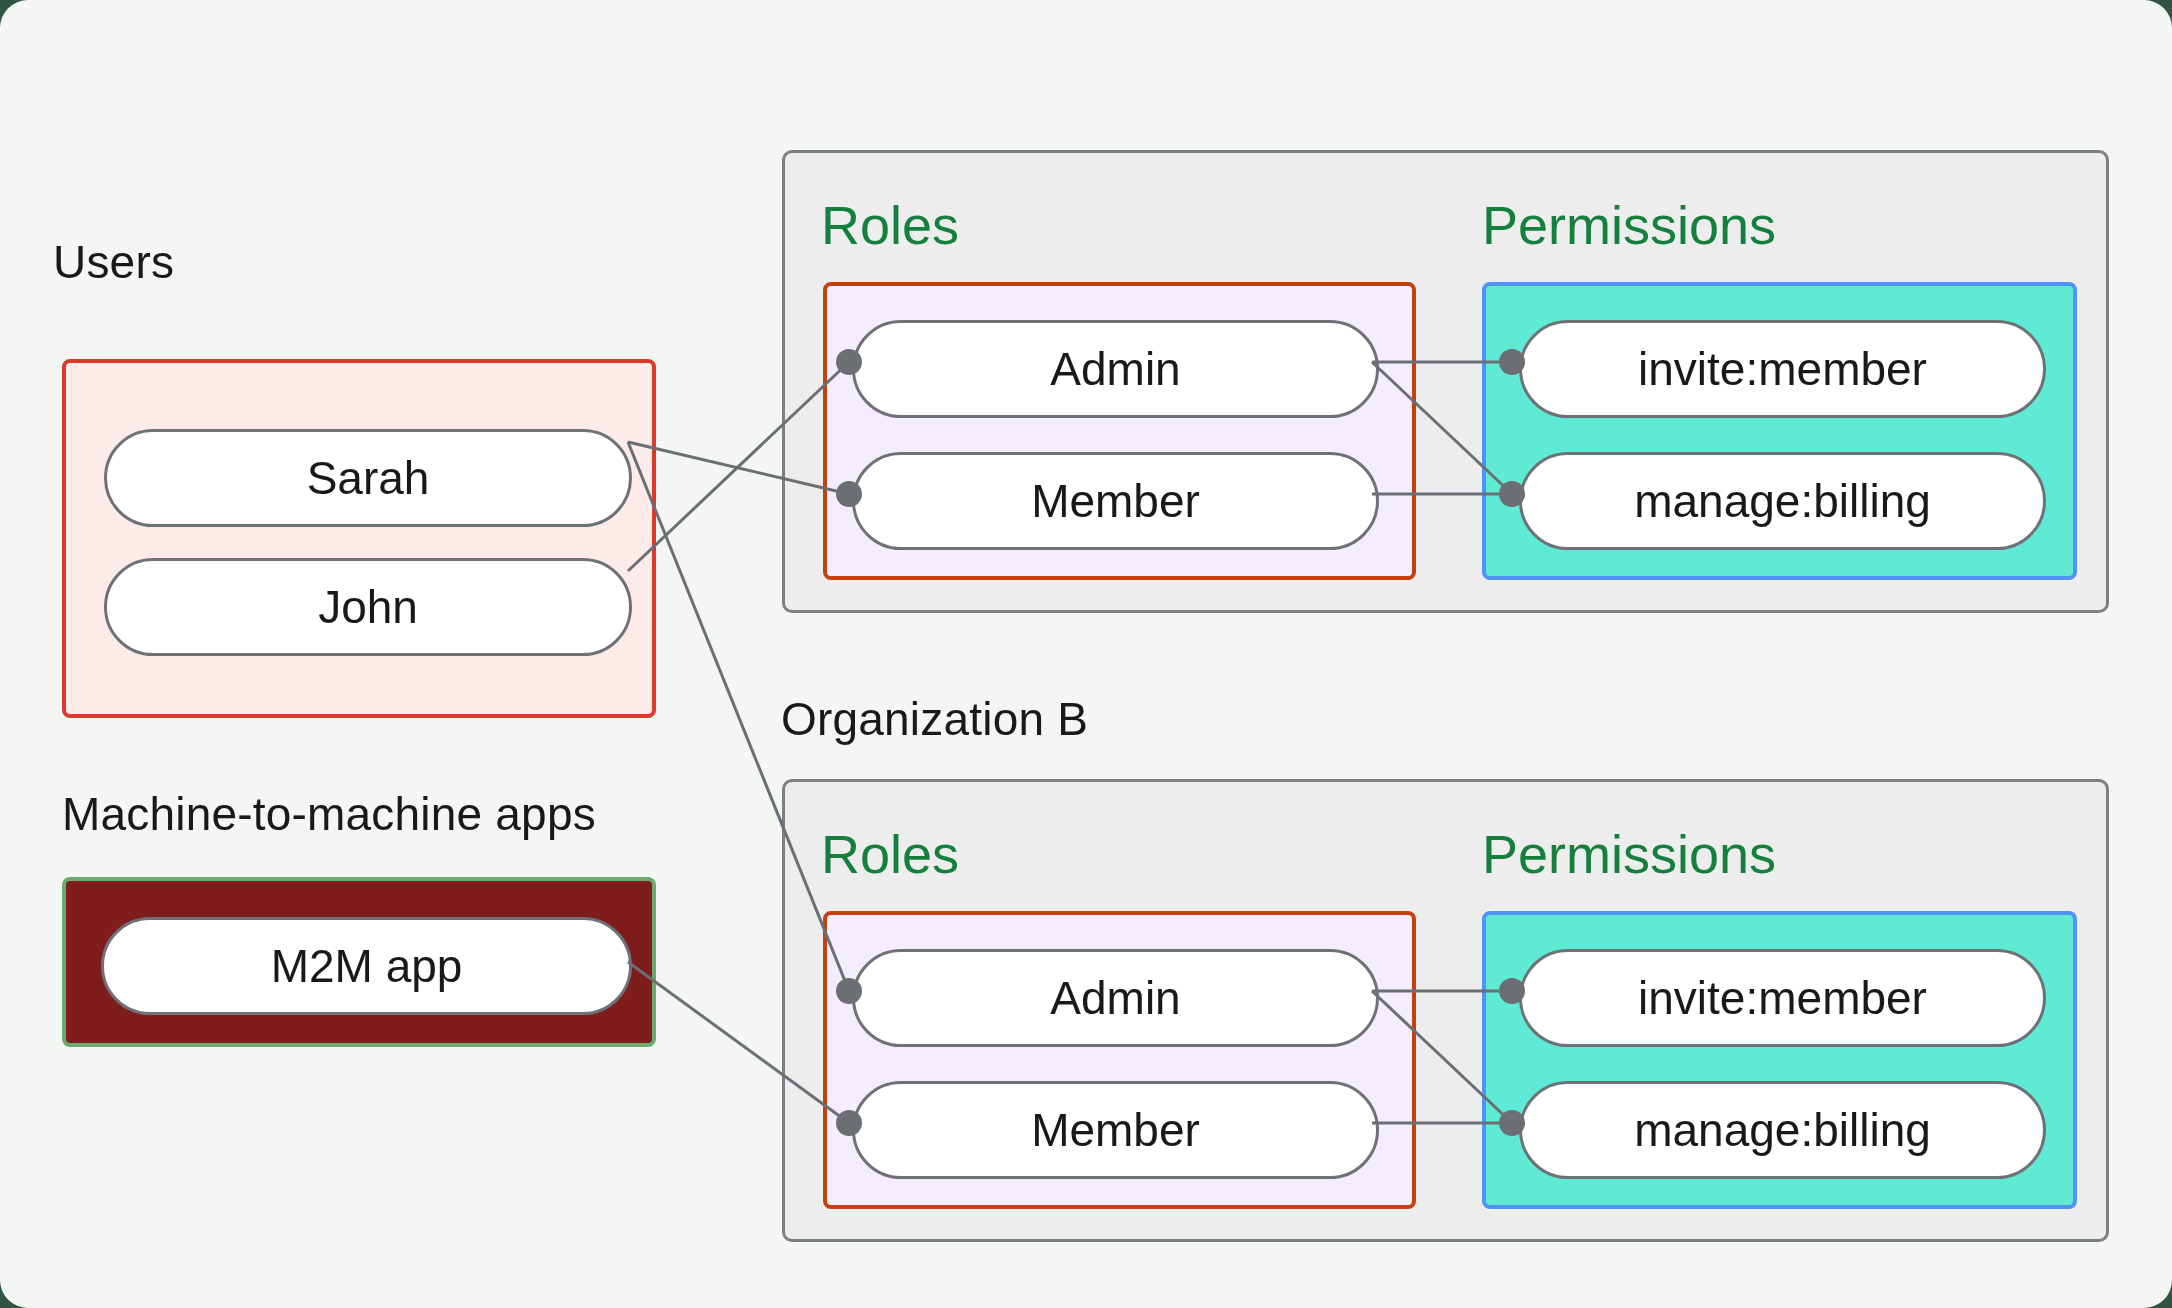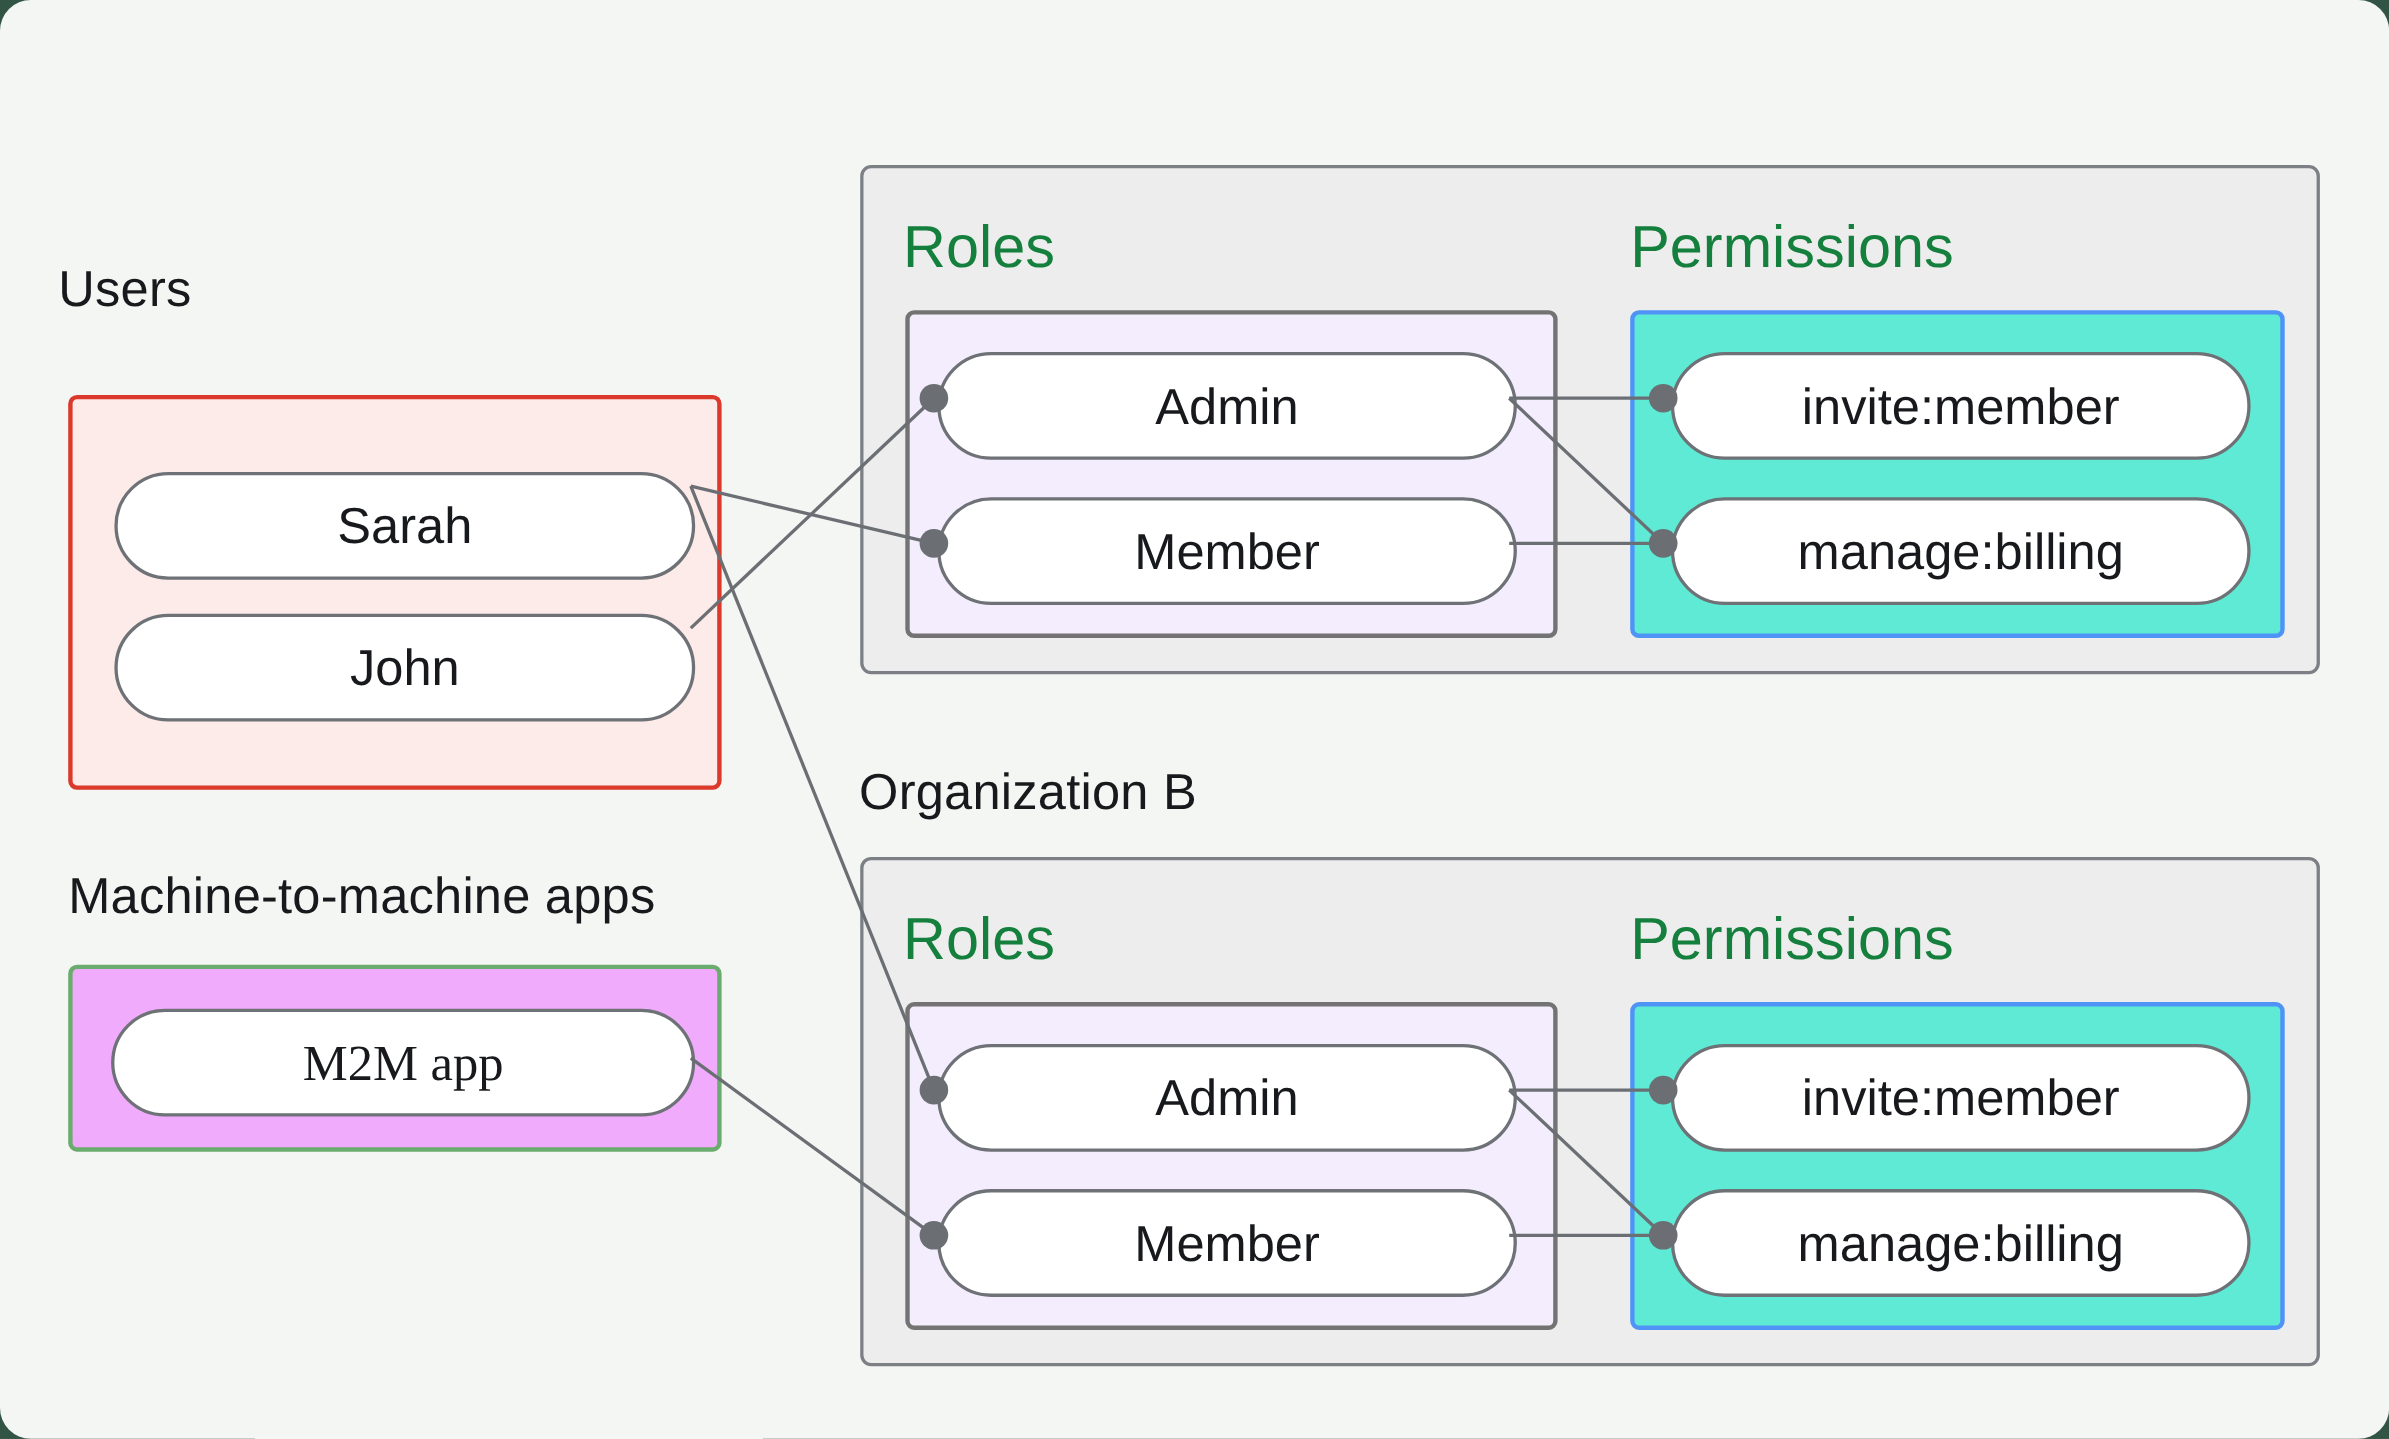--- a/index.html
+++ b/index.html
@@ -25,22 +25,22 @@
     color: #17191c;
     letter-spacing: 0.2px;
     white-space: nowrap;
   }
   .groupbox {
     position: absolute;
     box-sizing: border-box;
     border-radius: 8px;
   }
   .users-box   { border: 4px solid #da392b; background: #fcebe9; }
-  .m2m-box     { border: 4px solid #6aab6e; background: #f0abfc; font-family: Liberation Serif, serif; }
-  .roles-box   { border: 4px solid #737373; background: #f3edfd; }
+  .m2m-box     { border: 4px solid #6aab6e; background: #7f1d1d; }
+  .roles-box   { border: 4px solid #c2410c; background: #f3edfd; }
   .perms-box   { border: 4px solid #4f93f7; background: #5eead4; }
   .org-box {
     position: absolute;
     box-sizing: border-box;
     border: 3px solid #7c8085;
     background: #ededee;
     border-radius: 10px;
   }
   .org-label {
     position: absolute;

